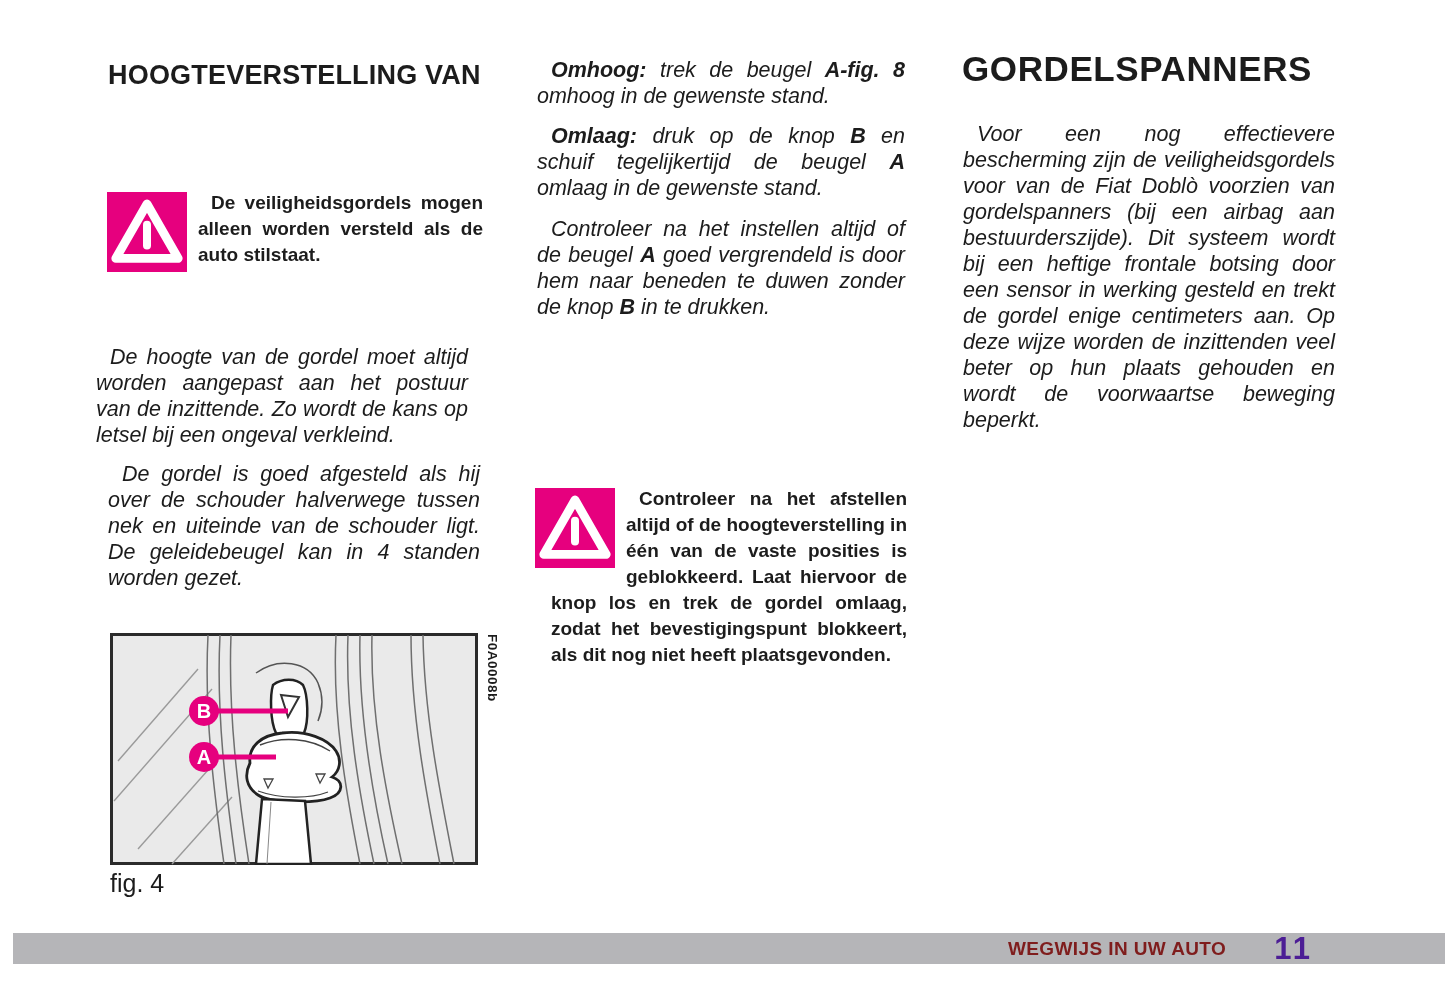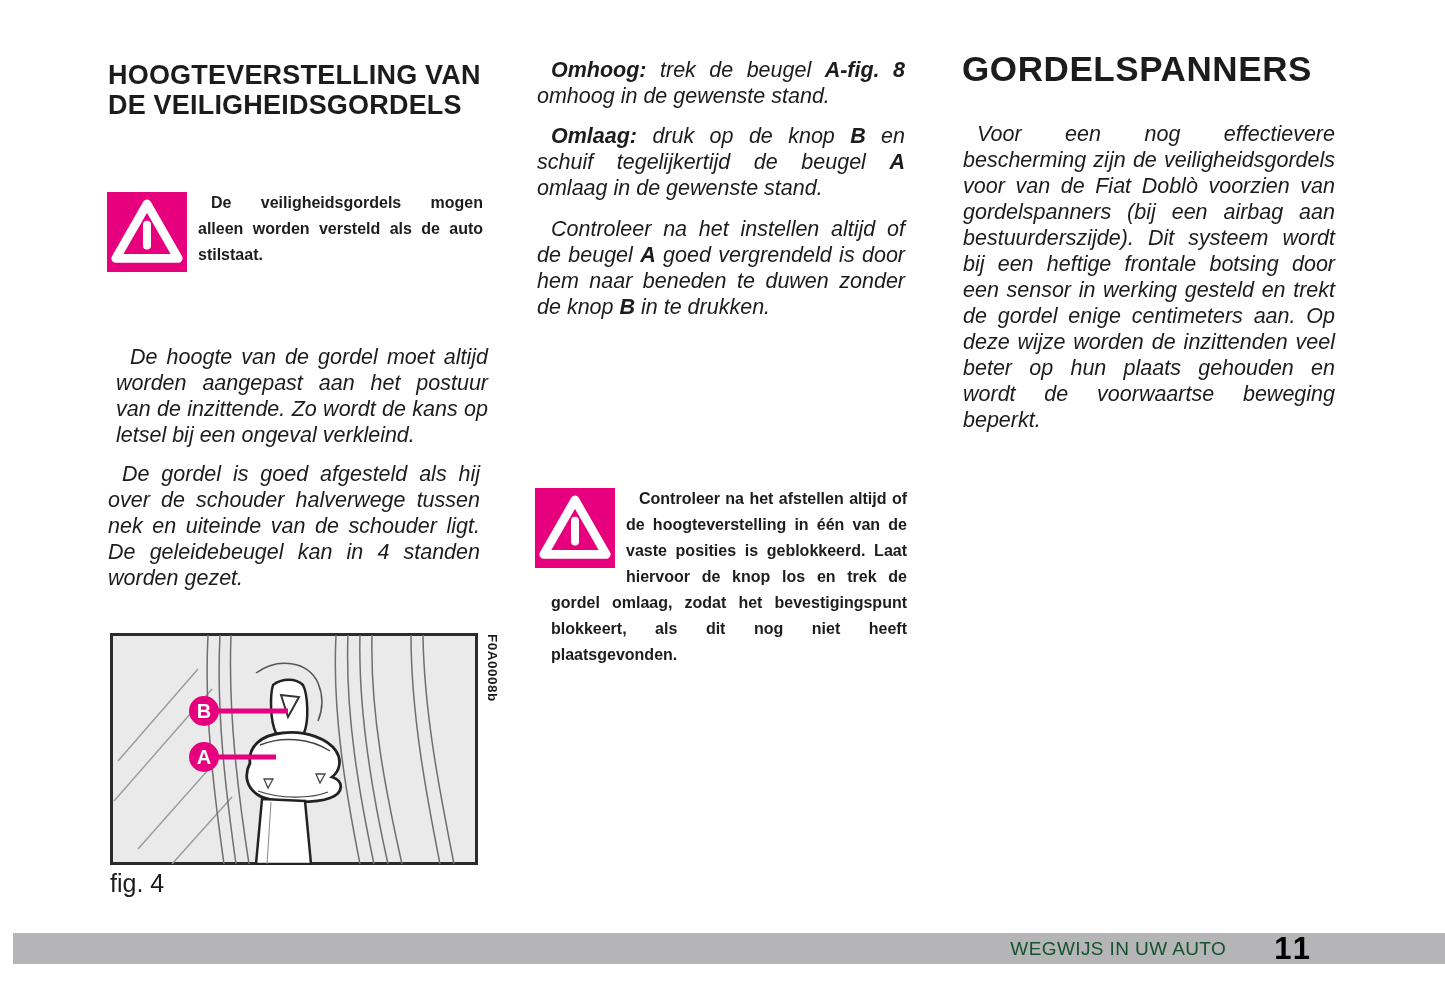--- a/index.html
+++ b/index.html
@@ -14,60 +14,59 @@
     font-family:"Liberation Sans",sans-serif;color:var(--ink);overflow:hidden;
   }
   .abs{position:absolute;}
   
   .heading-left{font-size:27px;font-weight:bold;line-height:30px;letter-spacing:.2px;}
   .heading-right{font-size:35px;font-weight:bold;letter-spacing:.6px;line-height:38px;}
   
   .body-p{margin:0;font-size:21.5px;line-height:26px;text-align:justify;text-indent:14px;font-style:italic;}
   .body-p b{font-weight:bold;}
   
-  .warn-text{margin:0;font-size:16px;line-height:26px;font-weight:bold;text-align:justify;text-indent:13px;padding-left:16px;}
+  .warn-text{margin:0;font-size:19px;line-height:26px;font-weight:bold;text-align:justify;text-indent:13px;padding-left:16px;}
   .warn-icon{float:left;width:80px;height:80px;margin:2px 11px 4px 0;}
   
   .figure-wrap{width:368px;height:232px;}
   .fig-caption{font-size:25px;line-height:28px;}
   .fig-code{
     font-size:13.5px;font-weight:bold;letter-spacing:.5px;white-space:nowrap;
     transform:rotate(90deg);transform-origin:0 0;
   }
   
   .footer-bar{
     left:13px;top:933px;width:1432px;height:31px;background:var(--footer-bar);
     display:flex;align-items:center;justify-content:flex-end;
     box-sizing:border-box;padding-right:132px;
   }
-  .footer-label{font-size:19px;font-weight:normal;letter-spacing:.4px;color:#14532d;}
-  .footer-page{font-size:31px;font-weight:bold;letter-spacing:3px;color:#000000;margin-left:48px;line-height:31px;}
+  .footer-label{font-size:19px;font-weight:bold;letter-spacing:.4px;color:#7f1d1d;}
+  .footer-page{font-size:31px;font-weight:bold;letter-spacing:3px;color:#4c1d95;margin-left:48px;line-height:31px;}
   .accent-fill{fill:var(--accent);}
   .accent-stroke{stroke:var(--accent);}
 </style>
 </head>
 <body>
 
 <div class="page">
 
   <div class="abs heading-left" style="left:108px;top:52px;width:390px;margin-top:8px;">
     <div>HOOGTEVERSTELLING VAN</div>
-    <div>DE VEILIGHEIDSGORDELS</div>
   </div>
 
   <div class="abs" style="left:107px;top:190px;width:376px;">
     <svg class="warn-icon" viewBox="0 0 100 100">
       <rect x="0" y="0" width="100" height="100" class="accent-fill"></rect>
       <path d="M 50 15 L 89 83 L 11 83 Z" fill="none" stroke="#fff" stroke-width="11" stroke-linejoin="round"></path>
       <line x1="50" y1="41" x2="50" y2="67" stroke="#fff" stroke-width="10" stroke-linecap="round"></line>
     </svg>
     <p class="warn-text">De veiligheidsgordels mogen alleen worden versteld als de auto stilstaat.</p>
   </div>
 
-  <p class="abs body-p" style="left:116px;top:344px;width:372px;">De hoogte van de gordel moet altijd worden aangepast aan het postuur van de inzittende. Zo wordt de kans op letsel bij een ongeval verkleind.</p>
+  <p class="abs body-p" style="left:96px;top:344px;width:372px;">De hoogte van de gordel moet altijd worden aangepast aan het postuur van de inzittende. Zo wordt de kans op letsel bij een ongeval verkleind.</p>
   <p class="abs body-p" style="left:108px;top:461px;width:372px;">De gordel is goed afgesteld als hij over de schouder halverwege tussen nek en uiteinde van de schouder ligt. De geleidebeugel kan in 4 standen worden gezet.</p>
 
   <div class="abs figure-wrap" style="left:110px;top:633px;">
     <svg viewBox="0 0 368 232" width="368" height="232">
       <rect x="1.5" y="1.5" width="365" height="229" fill="var(--figure-bg)" stroke="#2b2b2b" stroke-width="3"></rect>
 
       <g stroke="#9a9a9a" stroke-width="1.4">
         <line x1="8" y1="128" x2="88" y2="36"></line>
         <line x1="4" y1="168" x2="102" y2="56"></line>
         <line x1="28" y1="216" x2="106" y2="128"></line>

